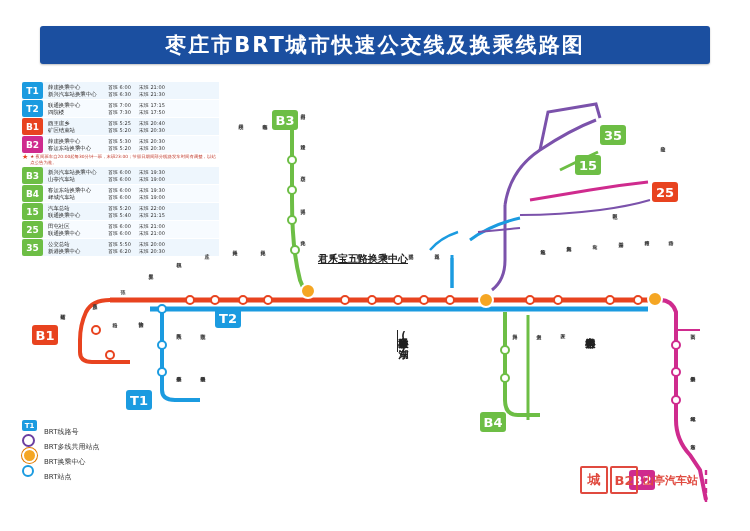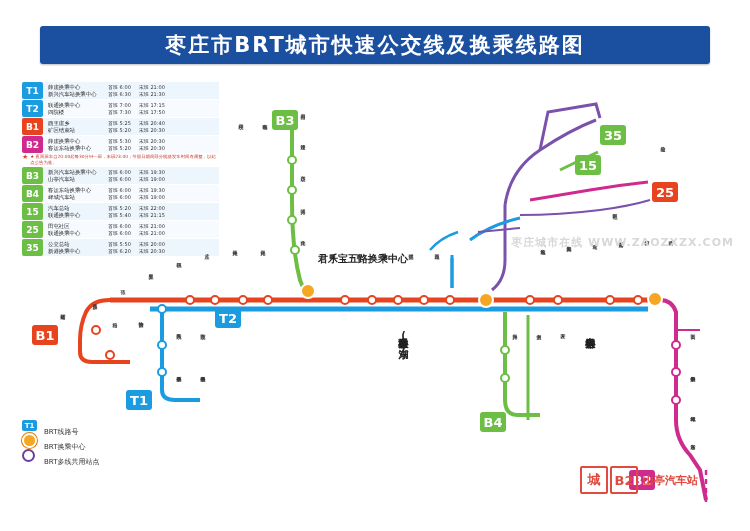--- a/index.html
+++ b/index.html
@@ -88,21 +88,21 @@
   
   .maplabel{position:absolute;font-size:5px;color:#333;white-space:nowrap;transform-origin:0 0;}
   .vert{writing-mode:vertical-rl;text-orientation:upright;letter-spacing:0px;}
 
   .big-badge{
     position:absolute;color:#fff;font-weight:bold;border-radius:3px;
     display:flex;align-items:center;justify-content:center;
     font-size:13px;
   }
   .hub-label{
-    position:absolute;font-size:10px;font-weight:bold;color:#222;white-space:nowrap;
+    position:absolute;font-size:10px;font-weight:bold;color:#222;white-space:nowrap;text-decoration:underline;
   }
   .hub-label.v{writing-mode:vertical-rl;text-orientation:upright;}
 
   svg{position:absolute;left:0;top:0;}
 </style>
 </head>
 <body>
 
 <div id="root">
 
@@ -391,33 +391,38 @@
 
   <div class="keybox" id="keyBox">
       <div class="keyrow">
         <div class="kicon">
           <div class="kbadge">T1</div>
         </div>
         <div class="ktxt">BRT线路号</div>
       </div>
       <div class="keyrow">
         <div class="kicon">
-          <div class="dot-interchange"></div>
-        </div>
-        <div class="ktxt">BRT换乘中心</div>
+          <div class="dot-shared"></div>
+        </div>
+        <div class="ktxt">BRT多线共用站点</div>
       </div>
       <div class="keyrow">
         <div class="kicon">
-          <div class="dot-shared"></div>
-        </div>
-        <div class="ktxt">BRT多线共用站点</div>
+          <div class="dot-interchange"></div>
+        </div>
+        <div class="ktxt">BRT换乘中心</div>
+      </div>
+      <div class="keyrow">
+        <div class="kicon">
+          <div class="dot-station"></div>
+        </div>
+        <div class="ktxt">BRT站点</div>
       </div>
     </div>
 
 
-  <div class="wm-right">枣庄城市在线 WWW.ZAOZXZX.COM</div>
   <div class="wm-logo">
     <div class="sq">城</div>
     <div class="sq sq2">B2</div>
     <div class="wtxt">山亭汽车站</div>
   </div>
 
 </div>
 
 </body></html>

